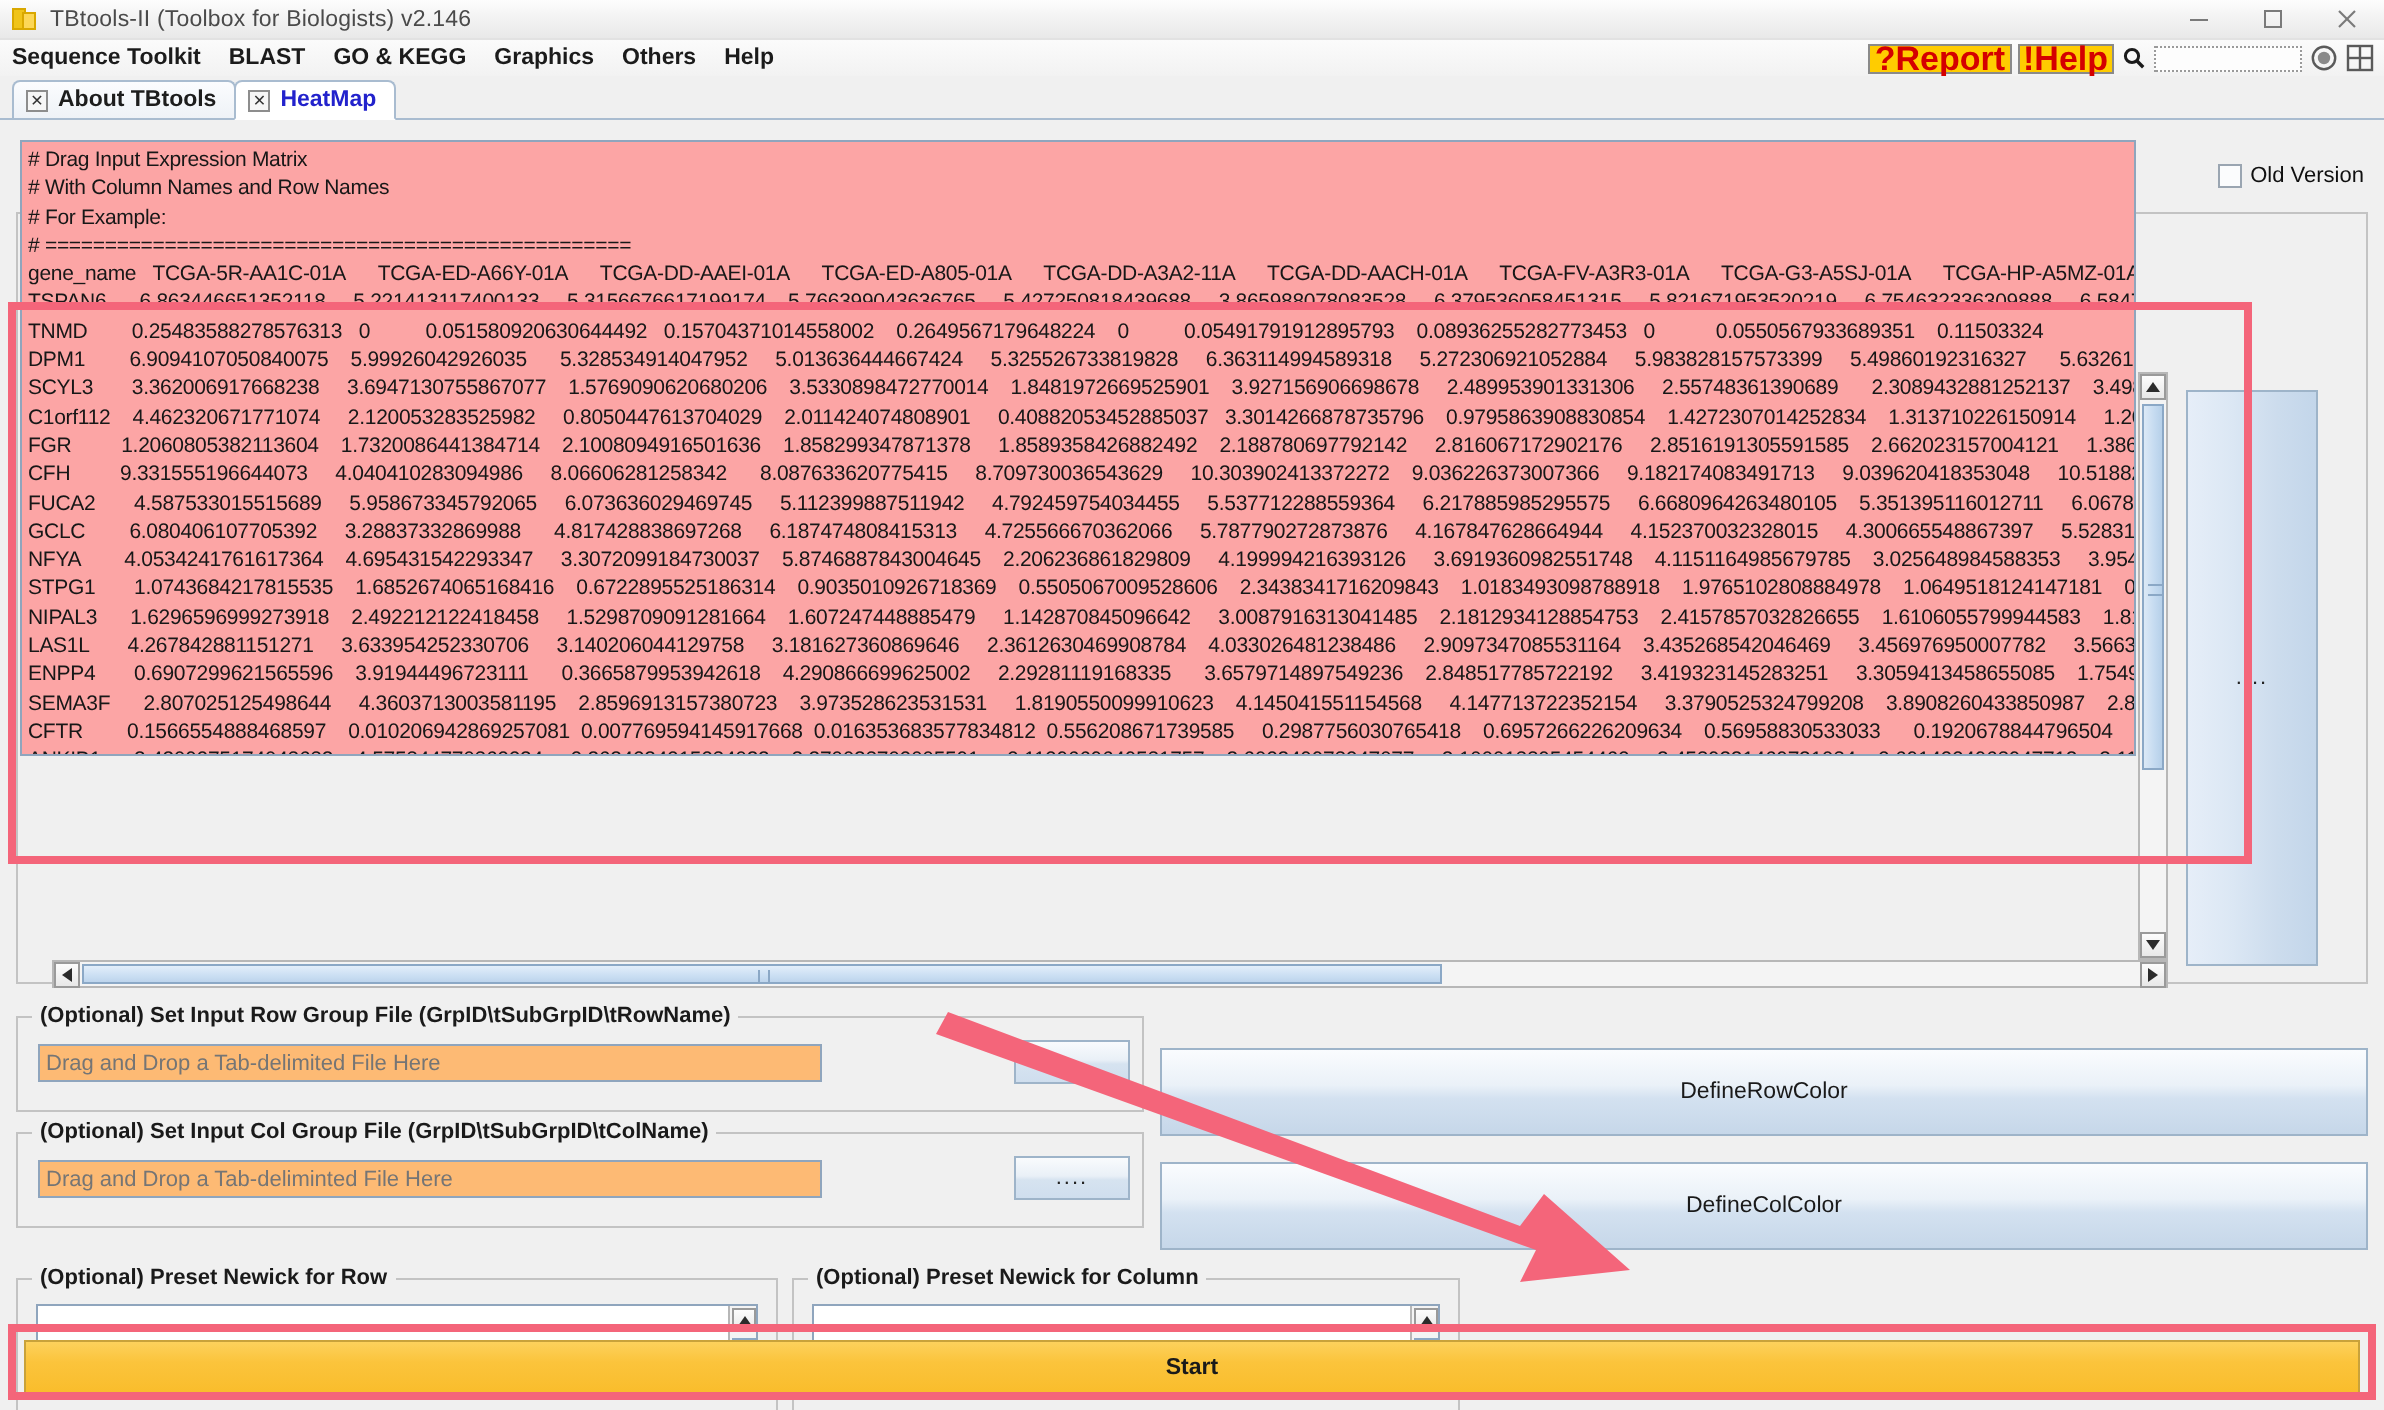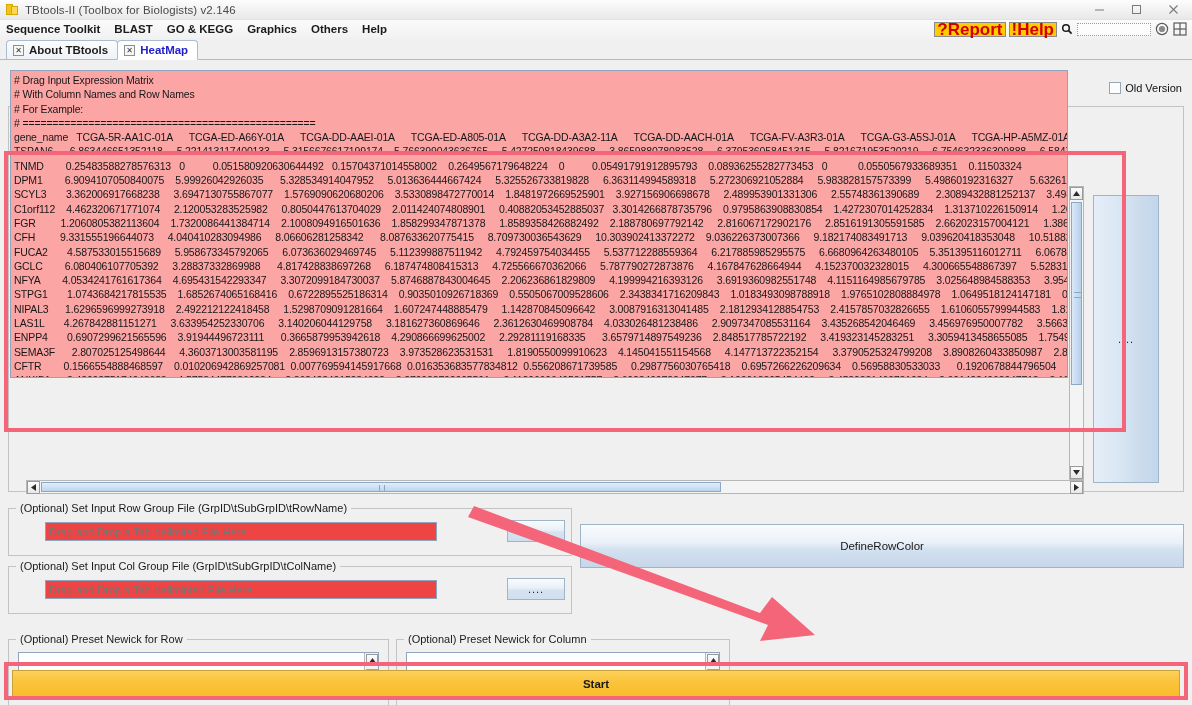--- a/index.html
+++ b/index.html
@@ -100,21 +100,21 @@
 
   
   .group {
     position: absolute;
     border: 1px solid #c3c3c3;
     background: #f0f0f0;
   }
   .group > .legend {
     position: absolute; top: -7px; left: 7px;
     background: #f0f0f0; padding: 0 4px;
-    font-size: 11px; font-weight: normal; color: #1a1a1a; white-space: nowrap;
+    font-size: 11px; font-weight: bold; color: #1a1a1a; white-space: nowrap;
   }
 
   
   #grp-input { left: 8px; top: 46px; width: 1176px; height: 386px; }
   #ta-outer {
     position: absolute; left: 10px; top: 10px; width: 1058px; height: 308px;
     border: 1px solid #8fa5bd; background: #fca5a5; overflow: hidden;
   }
   #ta-text {
     position: absolute; left: 3px; top: 2px; width: 1040px;
@@ -168,22 +168,22 @@
     border: 1px solid #9eb4c9;
     display: flex; align-items: center; justify-content: center;
     font-size: 11px; color: #222; letter-spacing: 1px;
   }
 
   
   #grp-rowfile { left: 8px; top: 448px; width: 564px; height: 48px; }
   #grp-colfile { left: 8px; top: 506px; width: 564px; height: 48px; }
   .file-input {
     position: absolute; left: 10px; top: 13px; width: 392px; height: 19px;
-    border: 1px solid #8fa5bd; background: #ef4444;
-    font-size: 11px; color: #3a3a3a; padding: 0 3px; line-height: 17px; margin-left: 26px;
+    border: 1px solid #8fa5bd; background: #fdba74;
+    font-size: 11px; color: #3a3a3a; padding: 0 3px; line-height: 17px;
   }
   .dots-btn {
     position: absolute; left: 498px; top: 11px; width: 58px; height: 22px;
     background: linear-gradient(#f9fbfd,#e9f0f7 45%,#d6e3f0 55%,#cfdeee);
     border: 1px solid #9eb4c9;
     display:flex;align-items:center;justify-content:center;
     font-size: 11px; color: #222; letter-spacing: 1px;
   }
   .wide-btn {
     position: absolute;
@@ -382,20 +382,21 @@
     <div class="dots-btn">....</div>
   </div>
 
   <div class="group" id="grp-colfile">
     <span class="legend">(Optional) Set Input Col Group File (GrpID\tSubGrpID\tColName)</span>
     <input class="file-input" placeholder="Drag and Drop a Tab-deliminted File Here" style="">
     <div class="dots-btn">....</div>
   </div>
 
   <div class="wide-btn" id="btn-rowcolor">DefineRowColor</div>
+  <div class="wide-btn" id="btn-colcolor">DefineColColor</div>
 
   <div class="group" id="grp-newick-row">
     <span class="legend">(Optional) Preset Newick for Row</span>
     <div class="newick-area">
       <div class="newick-vsb">
         <div class="sb-arrow up">
           <svg width="7" height="5" viewBox="0 0 7 5">
               <polygon points="3.5,0 7,5 0,5" fill="#2b2b2b"></polygon>
             </svg>
         </div>

